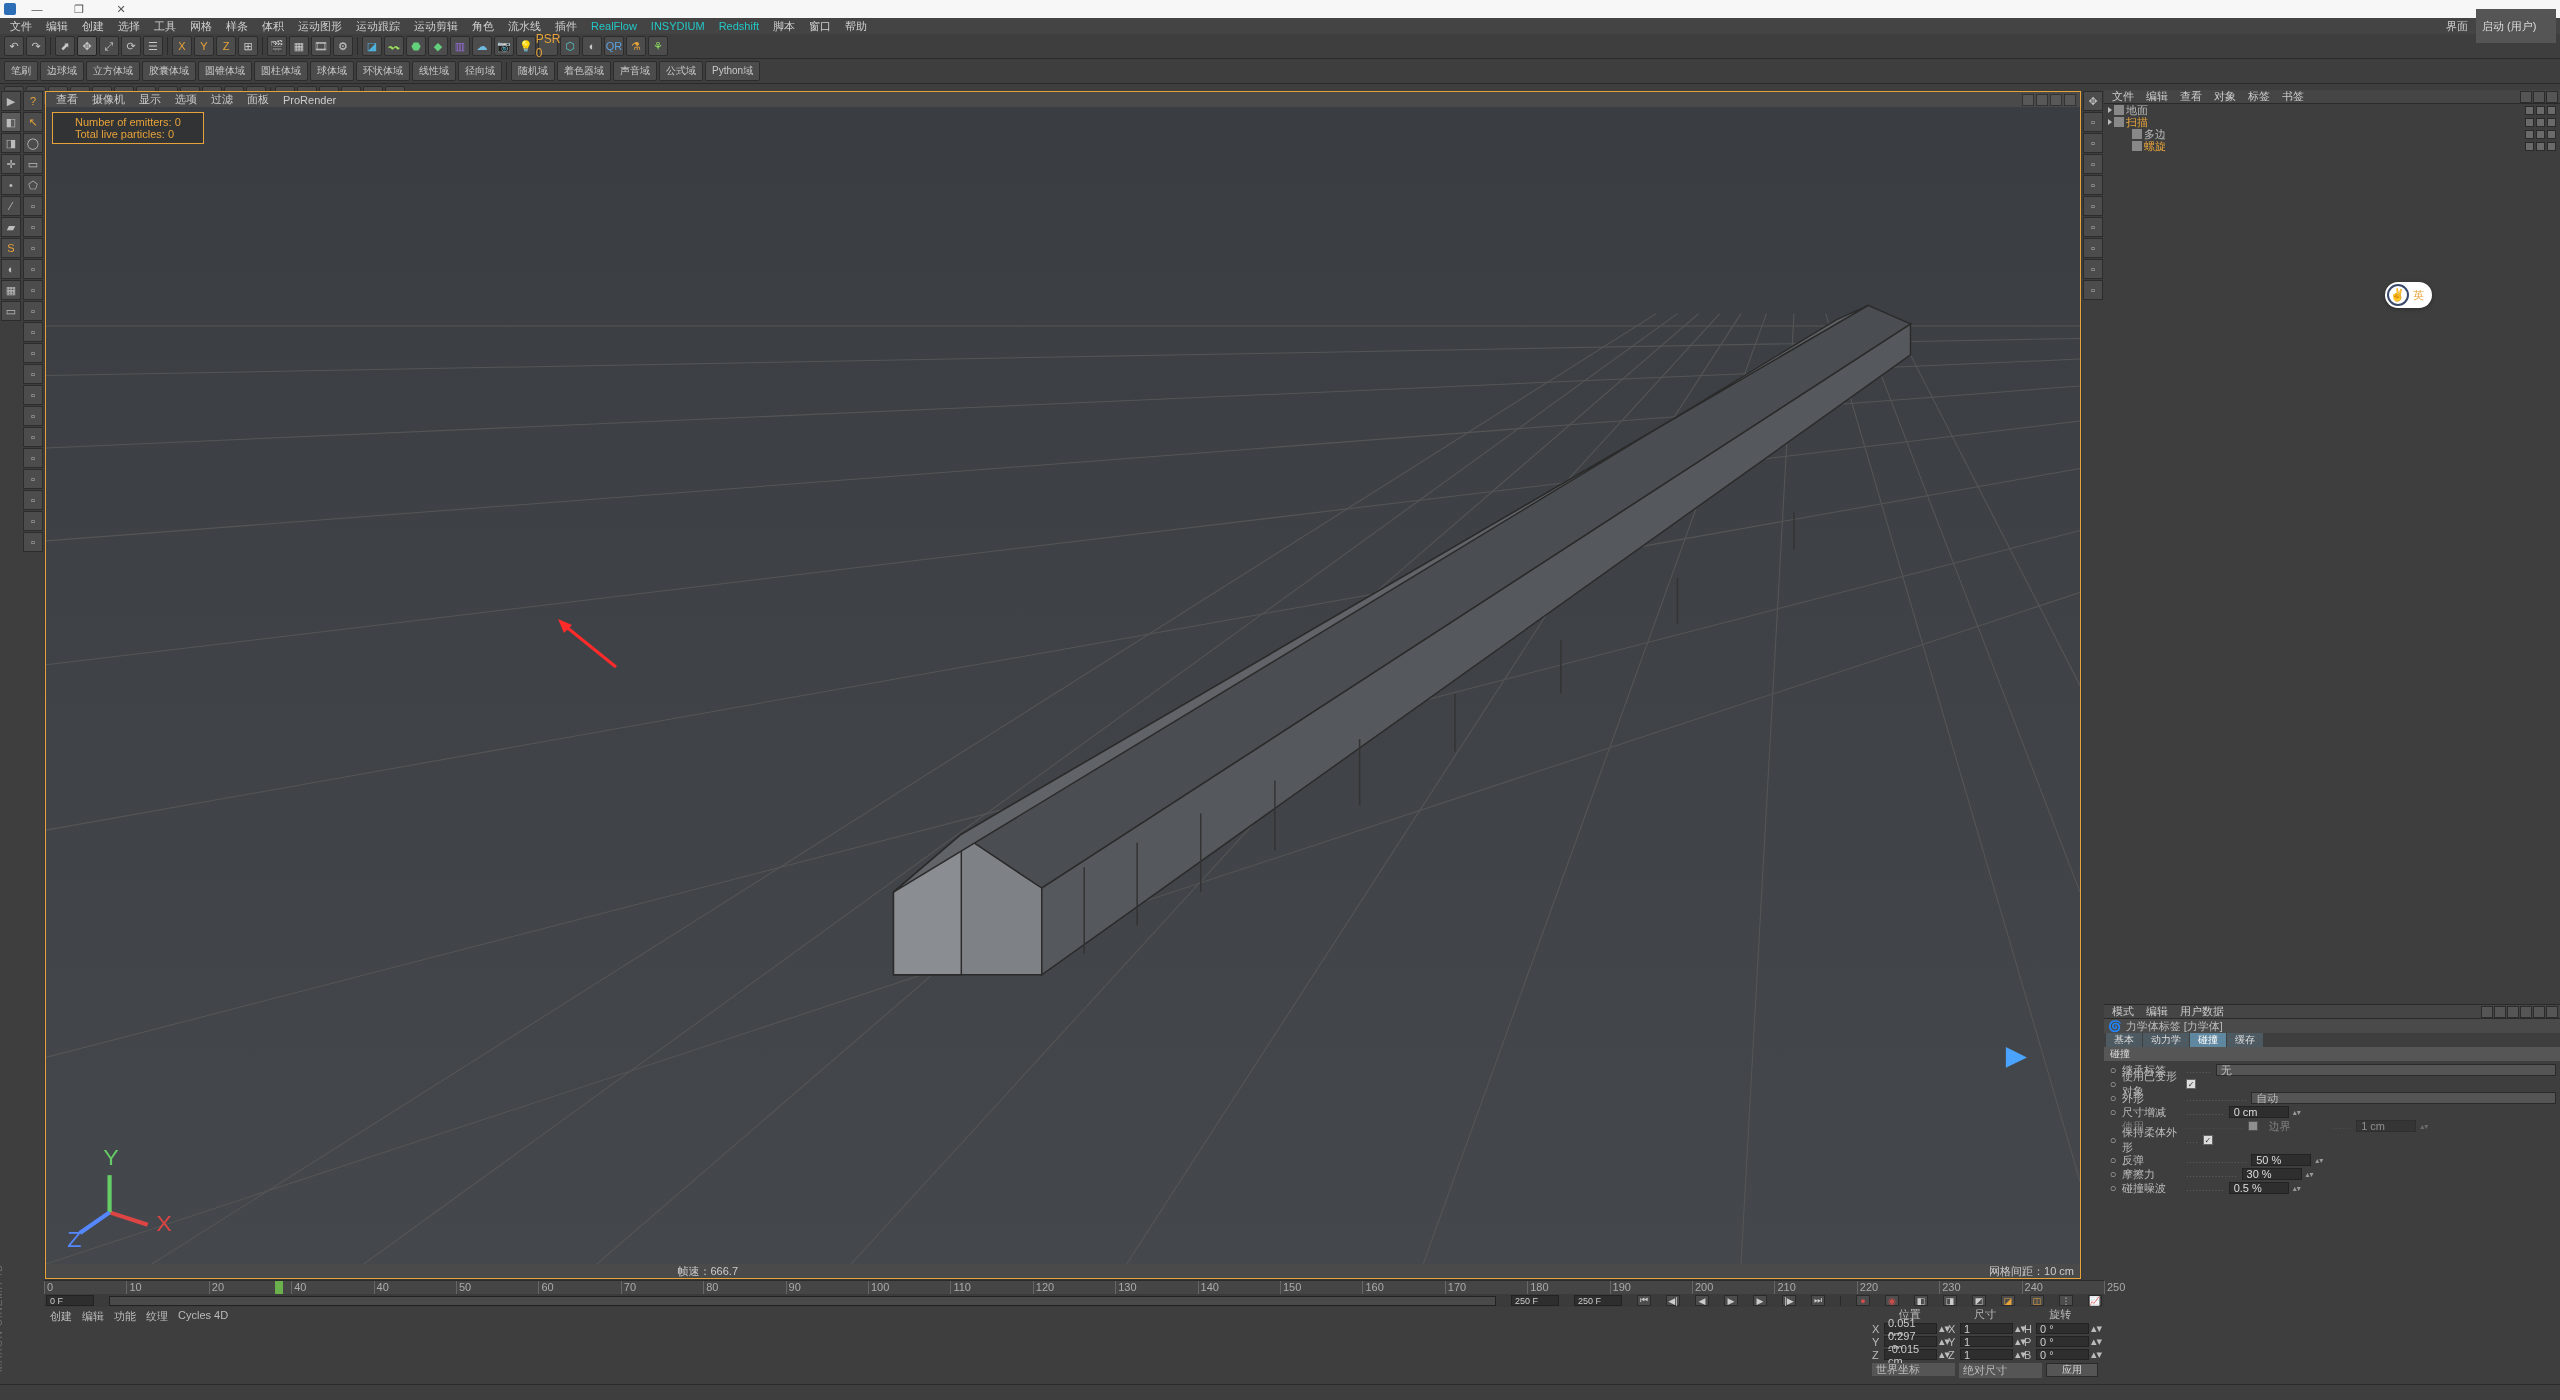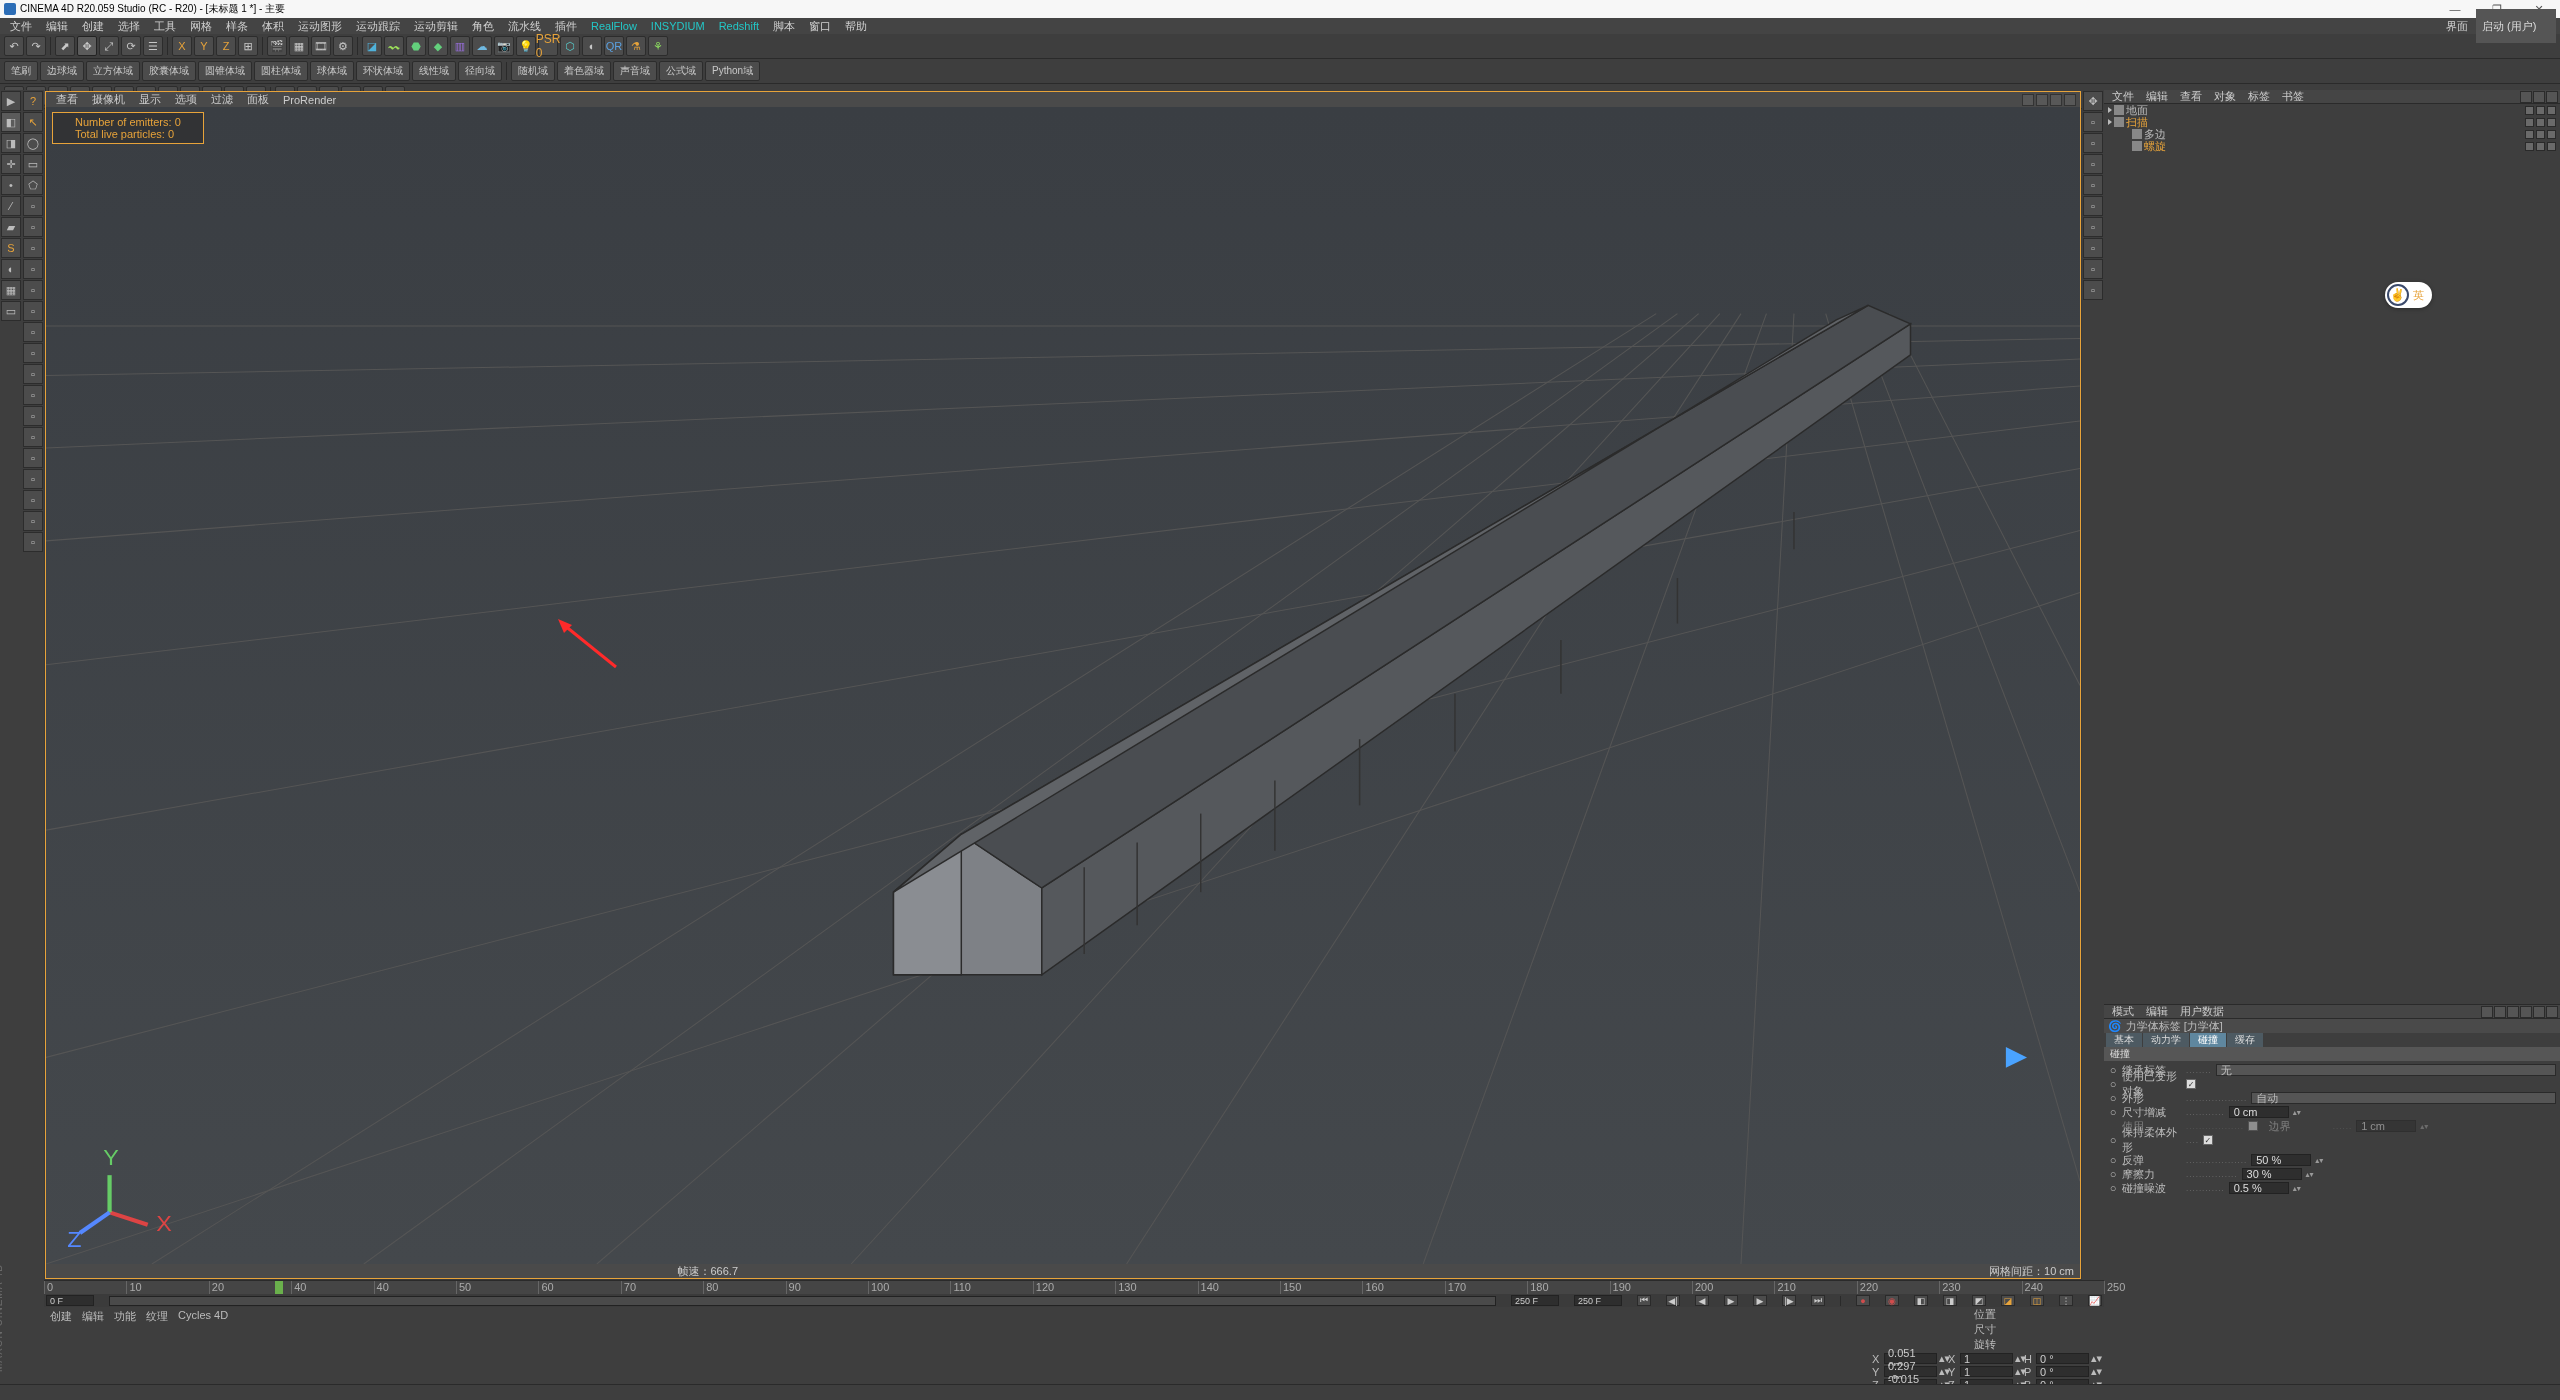--- a/index.html
+++ b/index.html
@@ -99,42 +99,41 @@
 .powerslider .fld { background:#2e2e2e; border:1px solid #222; height:11px; width:48px; color:#ccc; font-size:9px; padding:0 3px; display:flex; align-items:center;}
 .powerslider .bar { flex:1; height:10px; background:#4a4a4a; border:1px solid #222; }
 .powerslider .btn { width:14px; height:11px; background:#4c4c4c; border:1px solid #2a2a2a; display:flex; align-items:center; justify-content:center; font-size:9px; color:#ccc; cursor:pointer;}
 .powerslider .btn.orange { color:#e7a33a; }
 .powerslider .btn.red { color:#d04c4c; }
 
 
 .coordbar { height: 78px; background:#3e3e3e; border-top:1px solid #2a2a2a; display:flex; }
 .coordbar .left { flex:1; padding:2px 6px; font-size:10px; color:#bbb; display:flex; gap:10px;}
 .coordbar .right { width:238px; padding:0 6px; }
-.coord-hdr { display:flex; font-size:10px; color:#bbb;flex-direction:column; }
+.coord-hdr { display:flex; font-size:10px; color:#bbb; }
 .coord-hdr div { flex:1; text-align:center; }
 .coord-row { display:flex; align-items:center; gap:2px; height:13px; font-size:10px; }
 .coord-row .lab { width:10px; color:#bbb; }
 .coord-row .val { background:#2e2e2e; border:1px solid #222; height:11px; flex:1; color:#ccc; padding:0 3px; display:flex; align-items:center; }
 .coord-row .spin { width:7px; }
 .applybtn { background:#555; border:1px solid #2a2a2a; color:#ddd; height:14px; width:52px; margin-left:auto; display:flex; align-items:center; justify-content:center; font-size:10px; cursor:pointer; }
 
 .statusbar { position:absolute; left:0; right:0; bottom:0; height:16px; background:#3e3e3e; border-top:1px solid #2a2a2a; }
 .vert-brand { position:absolute; left:4px; bottom:28px; transform:rotate(-90deg); transform-origin:left bottom; font-size:10px; letter-spacing:1px; color:#6a6a6a; white-space:nowrap;}
 
 
 .ime { position:absolute; right:128px; top:282px; background:#fff; border-radius:14px; padding:2px 8px 2px 2px; display:flex; align-items:center; gap:4px; box-shadow:0 1px 4px rgba(0,0,0,.3);}
 .ime .circ { width:22px; height:22px; border-radius:50%; border:2px solid #3b4a6b; display:flex; align-items:center; justify-content:center; font-size:12px; color:#222; }
 .ime .lab { color:#e7a33a; font-size:11px; }
 </style>
 </head>
 <body>
 
 <div class="titlebar">
   <div class="app-icon"></div>
-  <div class="title">CINEMA 4D R20.059 Studio (RC - R20) - [未标题 1 *] - 主要</div>
   <div class="winbtns">
     <span>—</span>
     <span>❐</span>
     <span>✕</span>
   </div>
 </div>
 
 <div class="menubar" id="main-menu">
     <div class="m">文件</div>
     <div class="m">编辑</div>

